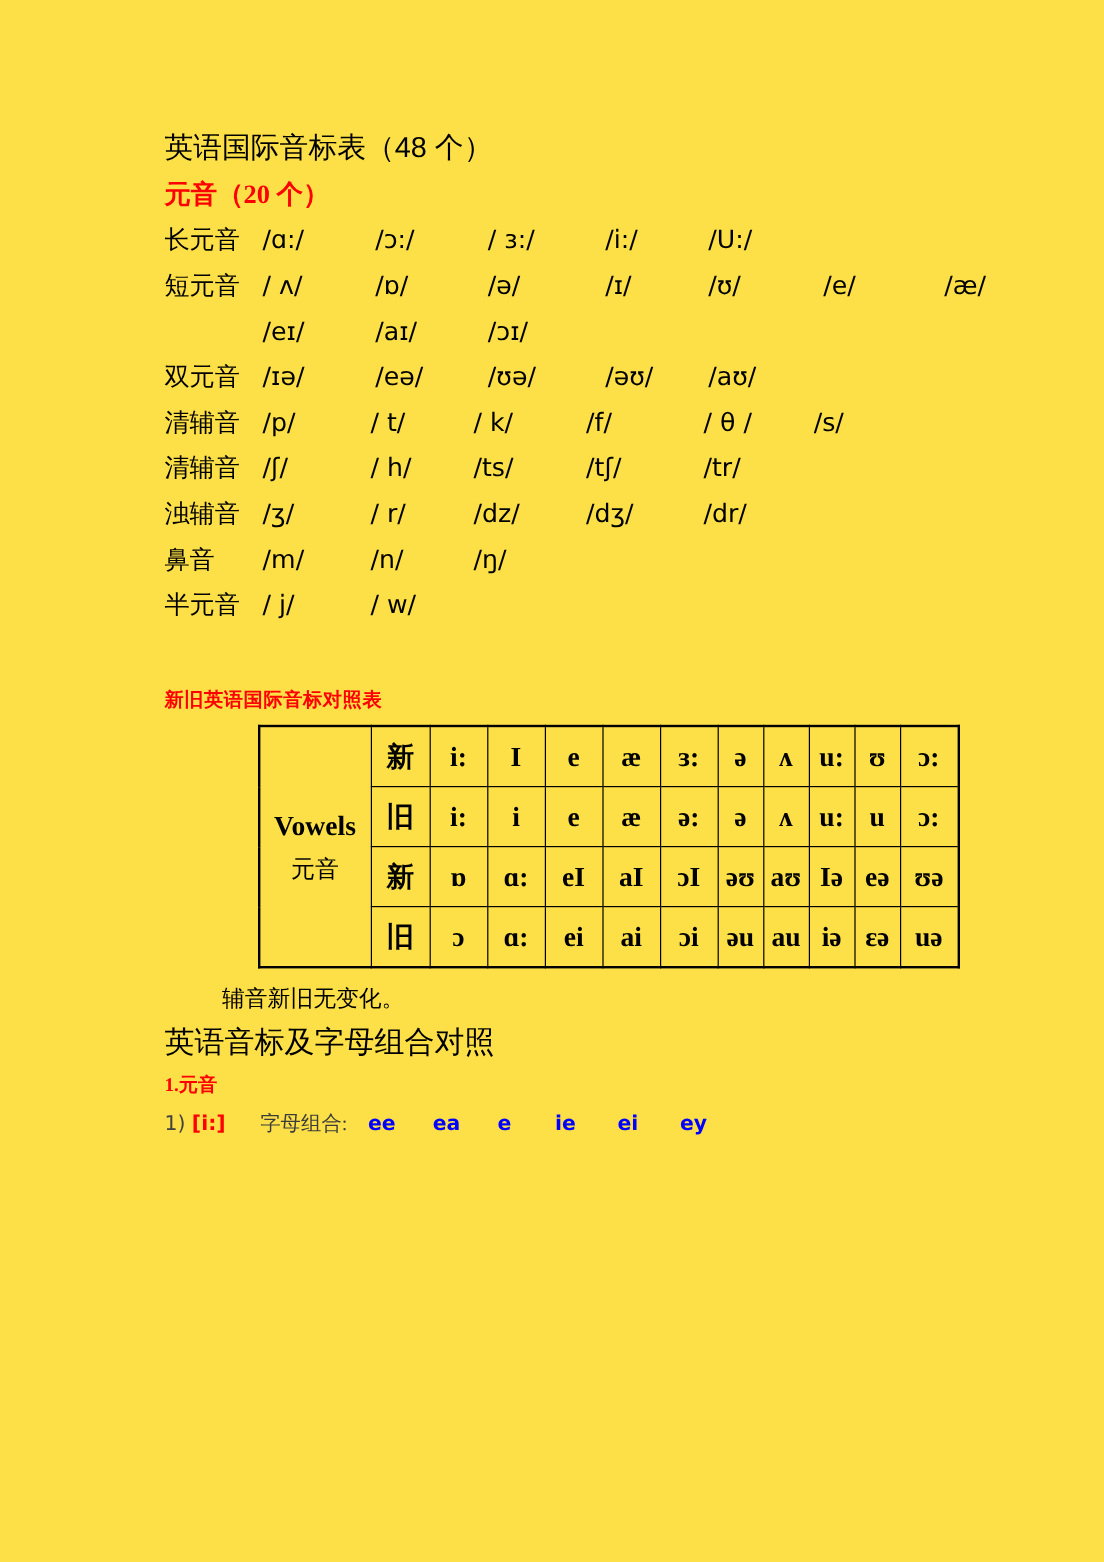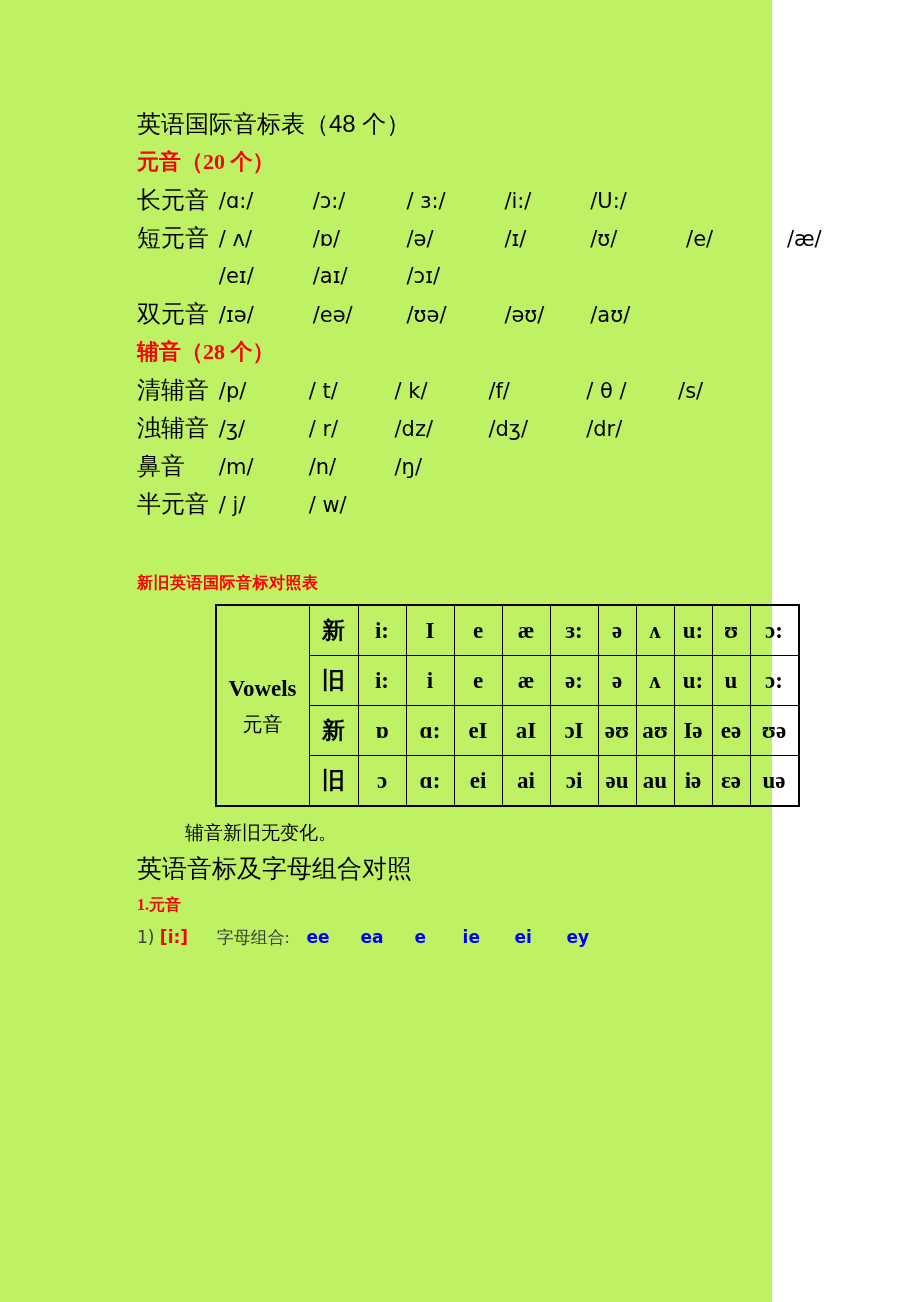--- a/index.html
+++ b/index.html
@@ -11,23 +11,23 @@
     width: 920px;
     height: 1302px;
     position: relative;
     font-family: "Liberation Sans", "DejaVu Sans", sans-serif;
     color: #000000;
     overflow: hidden;
   }
   .page {
     position: absolute;
     left: 0; top: 0;
-    width: 772px;
+    width: 920px;
     height: 1302px;
-    background: #bef264;
+    background: #fde047;
   }
   .doc {
     position: absolute;
     left: 137px;
     top: 104px;
     width: 740px;
   }
 
   
   .h-title {
@@ -49,21 +49,21 @@
   
   .prow {
     height: 38px;
     line-height: 38px;
     white-space: nowrap;
     font-size: 21px;
   }
   .plabel {
     display: inline-block;
     font-family: "Liberation Sans", "DejaVu Sans", sans-serif;
-    font-size: 24px;
+    font-size: 21px;
     color: #000;
   }
   .psym {
     display: inline-block;
     font-family: "DejaVu Sans", sans-serif;
     font-size: 21px;
     color: #000;
     text-align: left;
   }
 
@@ -188,33 +188,40 @@
 
     <div class="prow">
       <span class="plabel" style="width:76px">双元音</span>
       <span class="psym" style="width:88px">/ɪə/</span>
       <span class="psym" style="width:88px">/eə/</span>
       <span class="psym" style="width:92px">/ʊə/</span>
       <span class="psym" style="width:80px">/əʊ/</span>
       <span class="psym" style="width:80px">/aʊ/</span>
     </div>
 
-    <div class="h-red">辅音（28 个）</div>
 
     <div class="prow">
       <span class="plabel" style="width:76px">清辅音</span>
       <span class="psym" style="width:84px">/p/</span>
       <span class="psym" style="width:80px">/ t/</span>
       <span class="psym" style="width:88px">/ k/</span>
       <span class="psym" style="width:92px">/f/</span>
       <span class="psym" style="width:86px">/ θ /</span>
       <span class="psym" style="width:60px">/s/</span>
     </div>
 
 
+    <div class="prow">
+      <span class="plabel" style="width:76px">清辅音</span>
+      <span class="psym" style="width:84px">/ʃ/</span>
+      <span class="psym" style="width:80px">/ h/</span>
+      <span class="psym" style="width:88px">/ts/</span>
+      <span class="psym" style="width:92px">/tʃ/</span>
+      <span class="psym" style="width:86px">/tr/</span>
+    </div>
 
     <div class="prow">
       <span class="plabel" style="width:76px">浊辅音</span>
       <span class="psym" style="width:84px">/ʒ/</span>
       <span class="psym" style="width:80px">/ r/</span>
       <span class="psym" style="width:88px">/dz/</span>
       <span class="psym" style="width:92px">/dʒ/</span>
       <span class="psym" style="width:86px">/dr/</span>
     </div>
 

